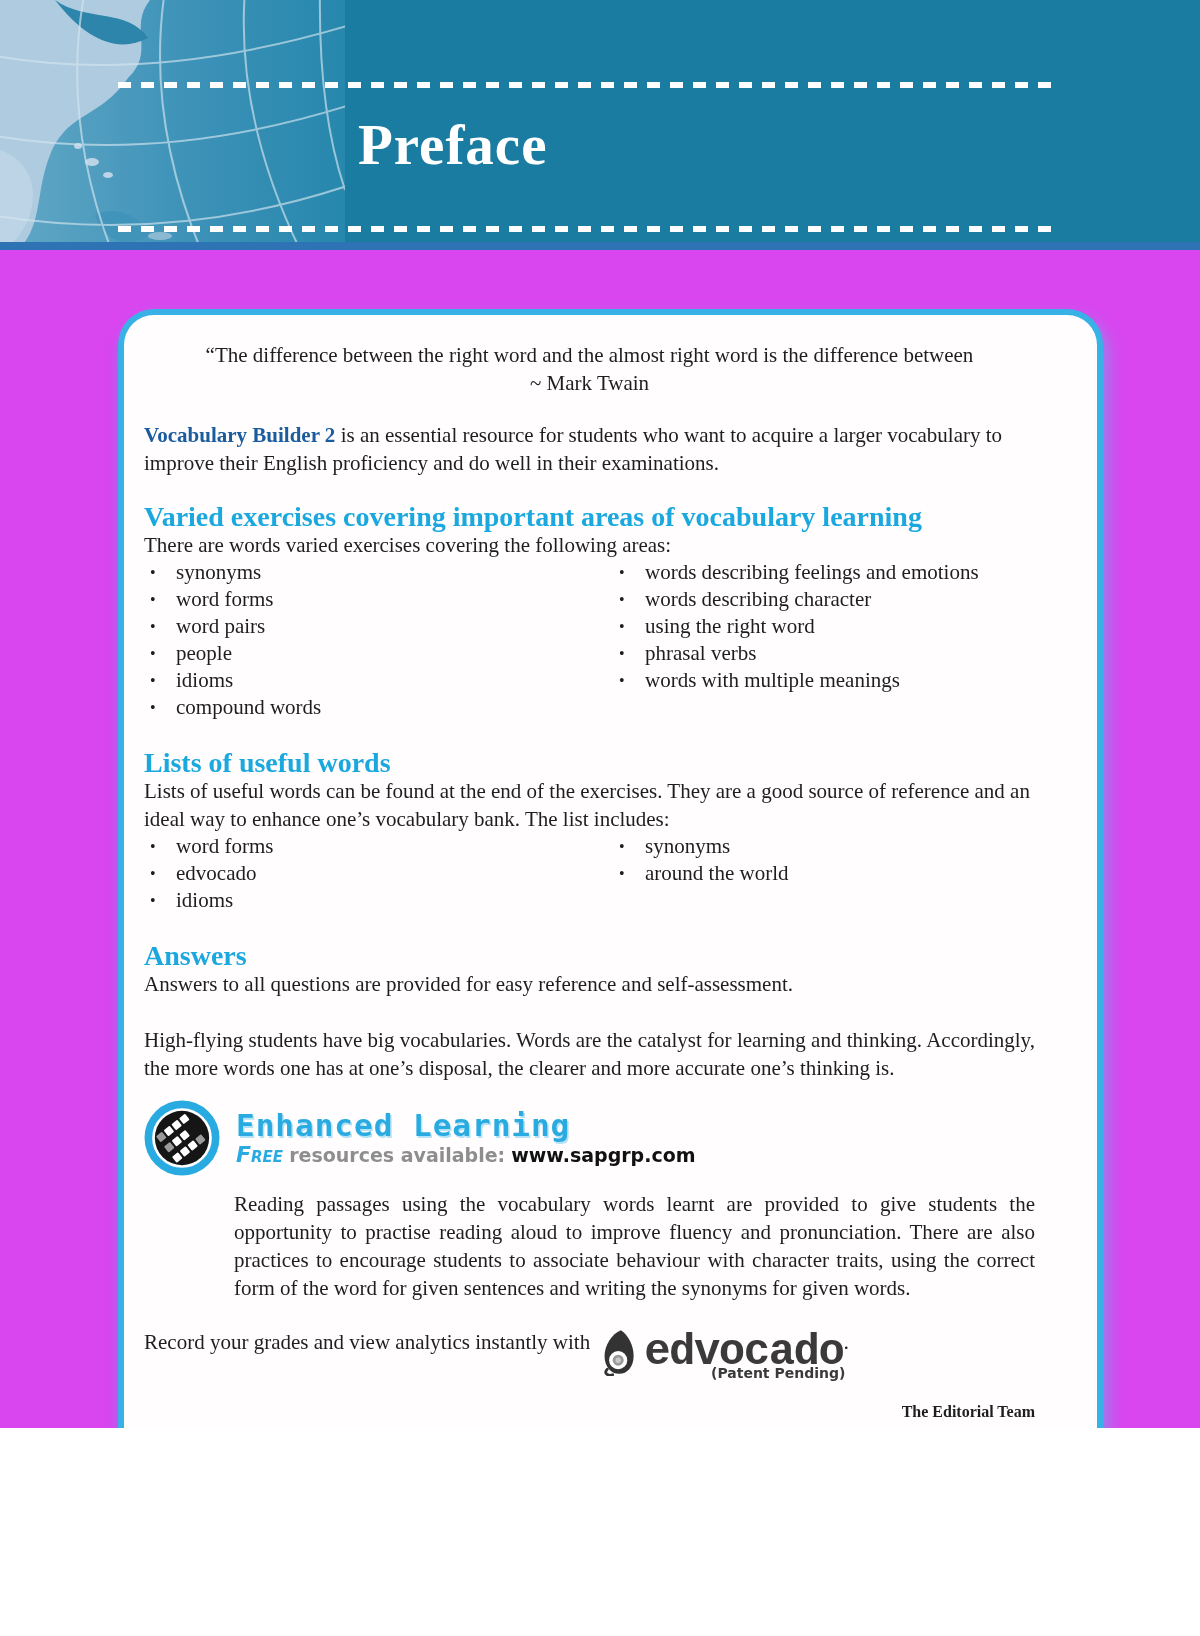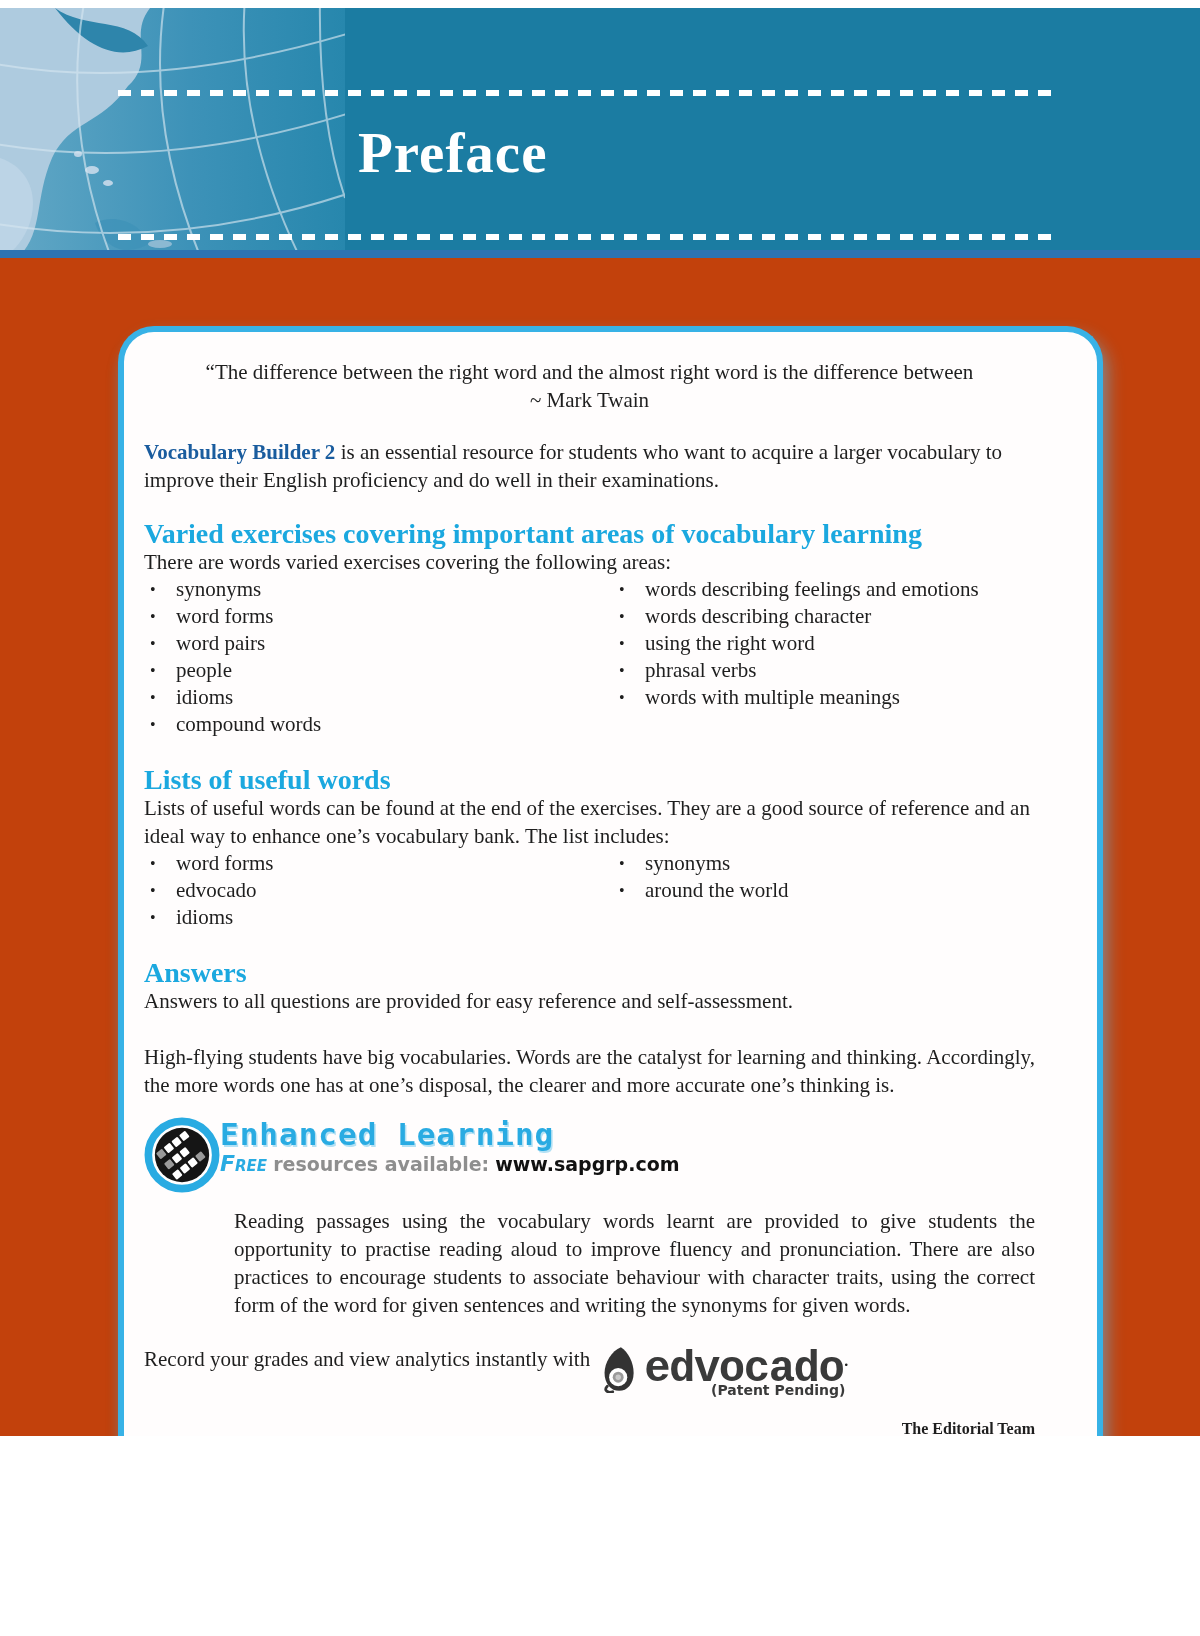--- a/index.html
+++ b/index.html
@@ -1,19 +1,19 @@
 <!DOCTYPE html>
 <html><head>
 <meta charset="utf-8">
 <style>
   * { margin:0; padding:0; box-sizing:border-box; }
   html,body { background:#ffffff; }
   .page {
-    position:relative; width:1200px; height:1428px; margin:8px auto;
-    background:#c2410c; overflow:hidden;
+    position:relative; width:1200px; height:1428px; margin:0 auto;
+    background:#d946ef; overflow:hidden;
     font-family:"Liberation Serif", serif; color:#1e1e1e;
   }
 
   
   .banner { position:absolute; left:0; top:0; width:1200px; height:250px; background:#1b7ca2; }
   .globe { position:absolute; left:0; top:0; width:345px; height:250px; display:block; }
   .dash-line {
     position:absolute; left:118px; width:940px; height:6px;
     background:repeating-linear-gradient(90deg,#ffffff 0 13px, rgba(255,255,255,0) 13px 23px);
   }
@@ -21,21 +21,21 @@
   .dash-bottom { top:226px; }
   .banner-title {
     position:absolute; left:358px; top:112px;
     font-size:57px; font-weight:bold; color:#ffffff; letter-spacing:1px;
     font-family:"Liberation Serif", serif;
   }
   .banner-strip { position:absolute; left:0; bottom:0; width:100%; height:8px; background:#2e73b4; }
 
   
   .card {
-    position:absolute; left:118px; top:318px; width:985px; height:1185px;
+    position:absolute; left:118px; top:309px; width:985px; height:1185px;
     background:#fffdfd;
     border:6px solid #38b2e6; border-bottom:12px solid #1ea9e6;
     border-radius:36px;
     box-shadow:6px 8px 16px rgba(100,190,235,.45), 0 14px 16px -6px rgba(41,171,226,.5);
     padding:12px 62px 0 20px;
     font-size:21px; line-height:28px;
   }
 
   .quote { text-align:center; margin:14px 0 24px; }
   .intro { margin-bottom:26px; }
@@ -48,21 +48,21 @@
   ul.blist li { display:flex; line-height:27px; }
   ul.blist .blt { width:32px; text-align:left; padding-left:6px; font-size:16px; }
   .cols { display:flex; }
   .col-left { width:469px; flex:none; }
   .col-right { flex:1; }
 
   .just { text-align:justify; }
   .closing { margin-bottom:18px; }
 
   
-  .el-block { display:flex; align-items:flex-start; gap:0; margin:6px 0 14px; }
+  .el-block { display:flex; align-items:center; gap:16px; margin:6px 0 14px; }
   .el-icon { width:76px; height:76px; flex:none; }
   .el-title {
     font-family:"DejaVu Sans Mono", monospace; font-weight:bold;
     font-size:31px; letter-spacing:1px; color:#29abe2; line-height:34px;
     text-shadow:1.5px 1.5px 0 rgba(41,171,226,.35);
   }
   .el-tag { font-family:"DejaVu Sans", sans-serif; font-size:19px; line-height:26px; }
   .el-free { color:#29abe2; font-style:italic; font-variant:small-caps; font-weight:bold; font-size:22px; }
   .el-res { color:#8e8e8e; font-weight:bold; }
   .el-url { color:#111111; font-weight:bold; }

